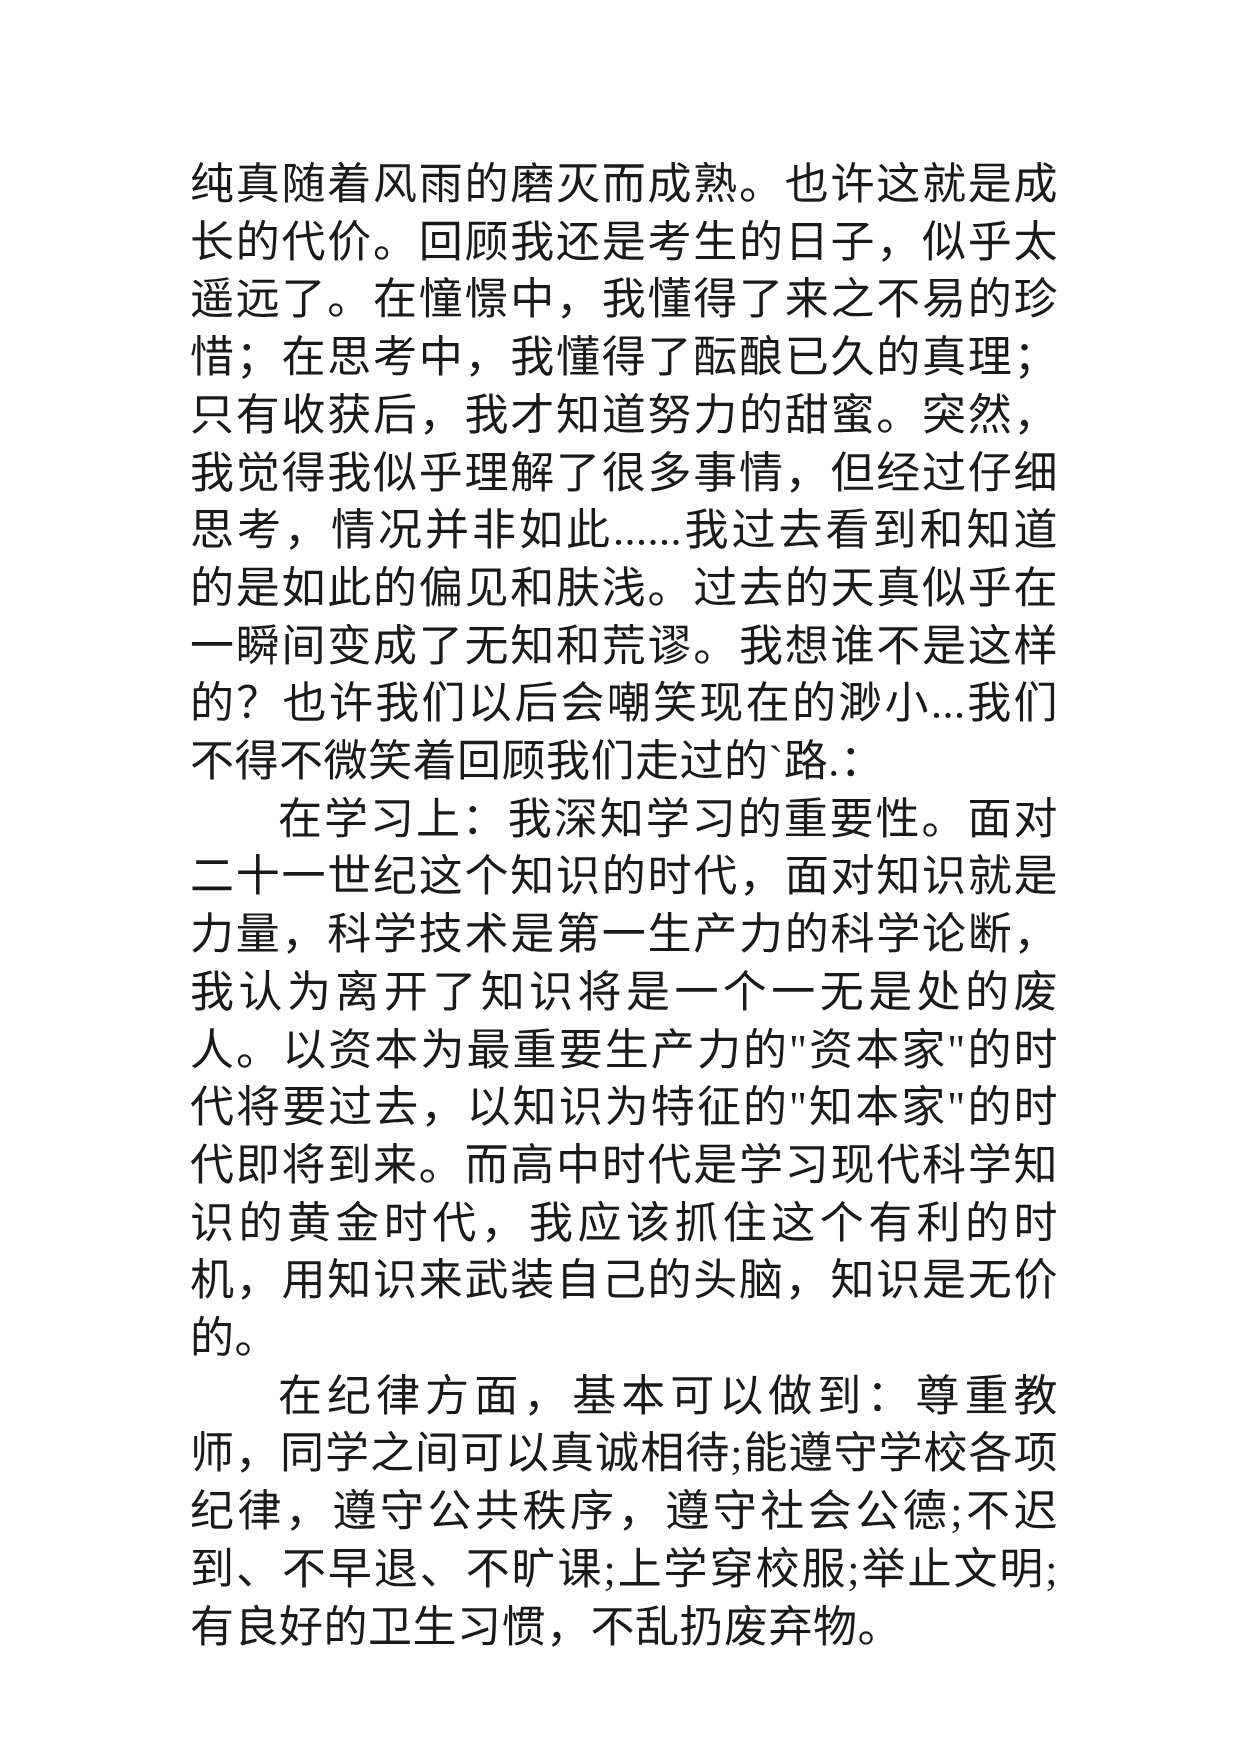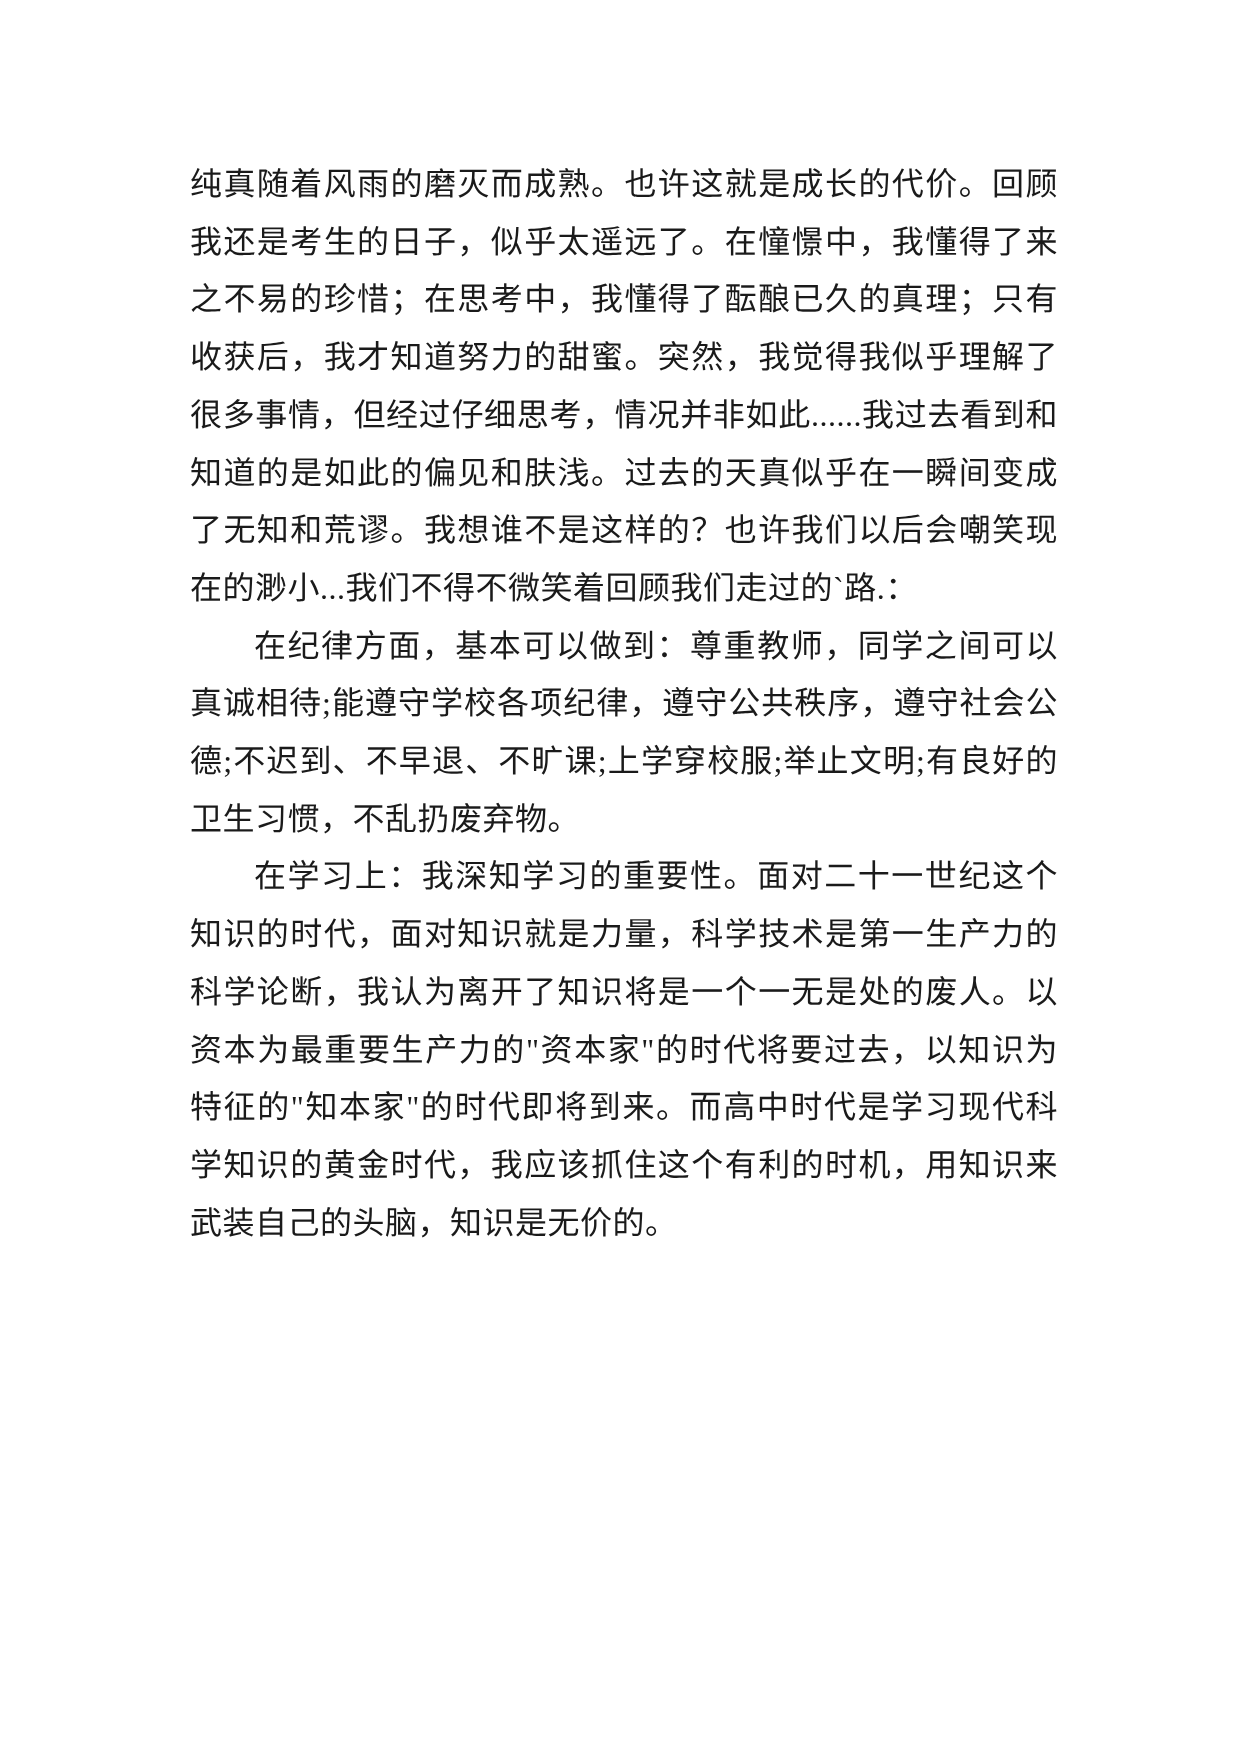--- a/index.html
+++ b/index.html
@@ -14,36 +14,36 @@
     background: #ffffff;
     overflow: hidden;
   }
   .content {
     position: absolute;
     left: 190px;
     top: 156px;
     width: 868px;
     color: #1a1a1a;
     font-family: "Liberation Serif", "DejaVu Serif", serif;
-    font-size: 32px;
+    font-size: 44px;
     font-weight: 400;
     line-height: 57.7px;
     text-align: justify;
     letter-spacing: 0.5px;
   }
   .content p {
     margin: 0;
     padding: 0;
   }
   .content p.indent {
     text-indent: 2em;
   }
 </style>
 </head>
 <body>
 
 <div class="page">
   <div class="content">
     <p>纯真随着风雨的磨灭而成熟。也许这就是成长的代价。回顾我还是考生的日子，似乎太遥远了。在憧憬中，我懂得了来之不易的珍惜；在思考中，我懂得了酝酿已久的真理；只有收获后，我才知道努力的甜蜜。突然，我觉得我似乎理解了很多事情，但经过仔细思考，情况并非如此......我过去看到和知道的是如此的偏见和肤浅。过去的天真似乎在一瞬间变成了无知和荒谬。我想谁不是这样的？也许我们以后会嘲笑现在的渺小...我们不得不微笑着回顾我们走过的`路.：</p>
+    <p class="indent">在学习上：我深知学习的重要性。面对二十一世纪这个知识的时代，面对知识就是力量，科学技术是第一生产力的科学论断，我认为离开了知识将是一个一无是处的废人。以资本为最重要生产力的"资本家"的时代将要过去，以知识为特征的"知本家"的时代即将到来。而高中时代是学习现代科学知识的黄金时代，我应该抓住这个有利的时机，用知识来武装自己的头脑，知识是无价的。</p>
     <p class="indent">在纪律方面，基本可以做到：尊重教师，同学之间可以真诚相待;能遵守学校各项纪律，遵守公共秩序，遵守社会公德;不迟到、不早退、不旷课;上学穿校服;举止文明;有良好的卫生习惯，不乱扔废弃物。</p>
-    <p class="indent">在学习上：我深知学习的重要性。面对二十一世纪这个知识的时代，面对知识就是力量，科学技术是第一生产力的科学论断，我认为离开了知识将是一个一无是处的废人。以资本为最重要生产力的"资本家"的时代将要过去，以知识为特征的"知本家"的时代即将到来。而高中时代是学习现代科学知识的黄金时代，我应该抓住这个有利的时机，用知识来武装自己的头脑，知识是无价的。</p>
   </div>
 </div>
 
 </body></html>

